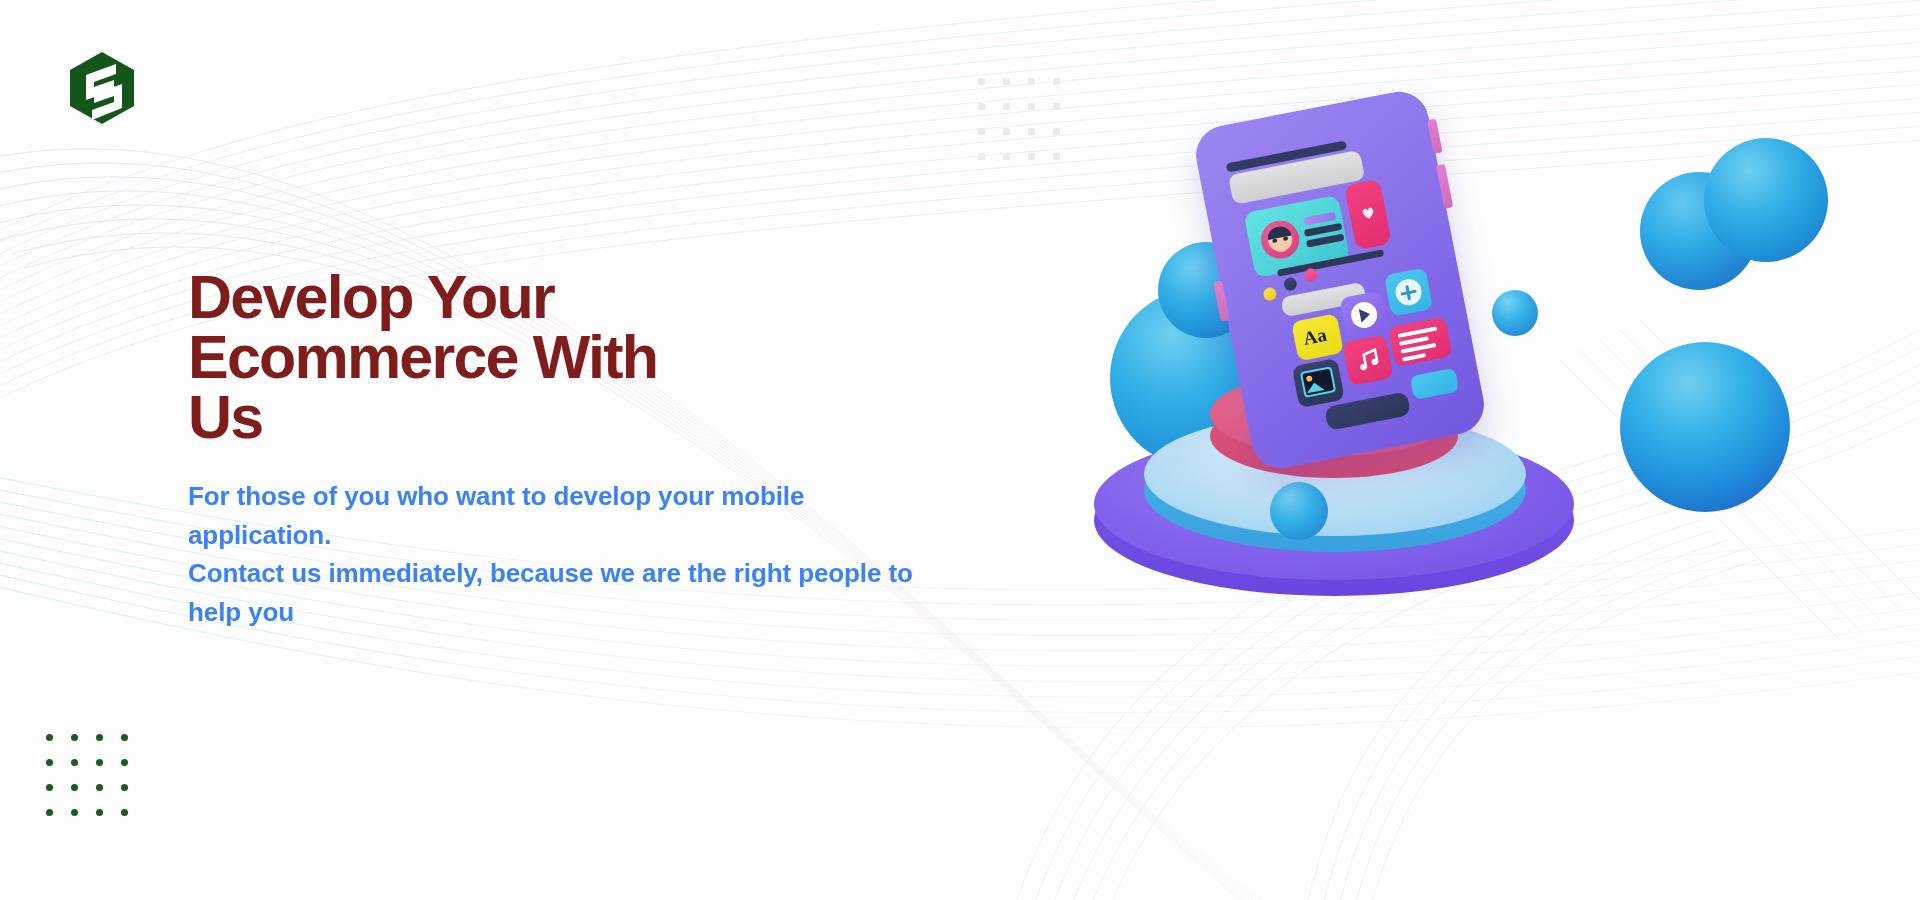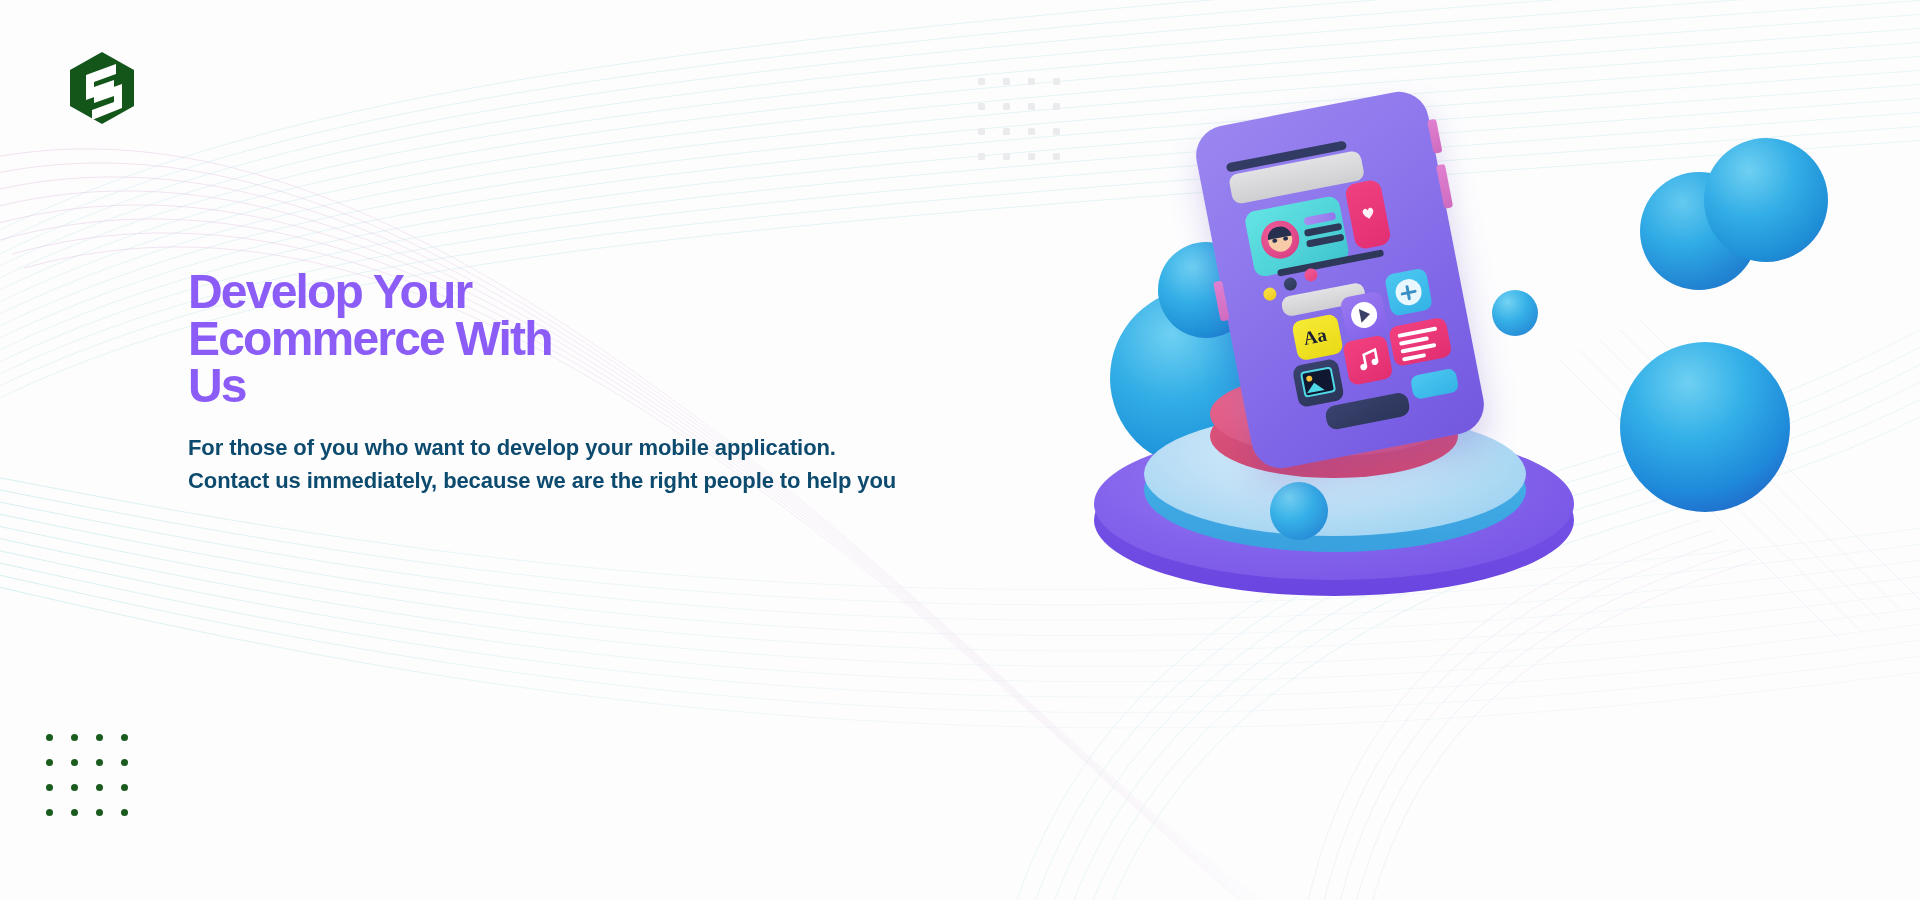--- a/index.html
+++ b/index.html
@@ -41,33 +41,33 @@
     left:46px; top:734px;
     grid-template-columns:repeat(4,7px);
     grid-template-rows:repeat(4,7px);
   }
   #dots-bottom span { background:#1a5c1d; border-radius:50%; }
 
   
   .text-block { position:absolute; left:188px; top:268px; width:740px; }
   .headline {
     font-family:"Liberation Sans", sans-serif;
-    font-size:48px;
+    font-size:61px;
     line-height:0.98;
     font-weight:bold;
     letter-spacing:-1.8px;
-    color:#8b5cf6;
+    color:#7f1d1d;
     white-space:pre-line;
   }
   .subhead {
-    margin-top:23px;
-    font-size:22px;
+    margin-top:30px;
+    font-size:26px;
     line-height:1.48;
     font-weight:bold;
-    color:#0c4a6e;
+    color:#3b82f6;
     letter-spacing:-0.1px;
     white-space:pre-line;
   }
 
   
   .illu { position:absolute; left:1080px; top:110px; width:840px; height:560px; }
 
   .sphere { position:absolute; border-radius:50%; }
 
   

